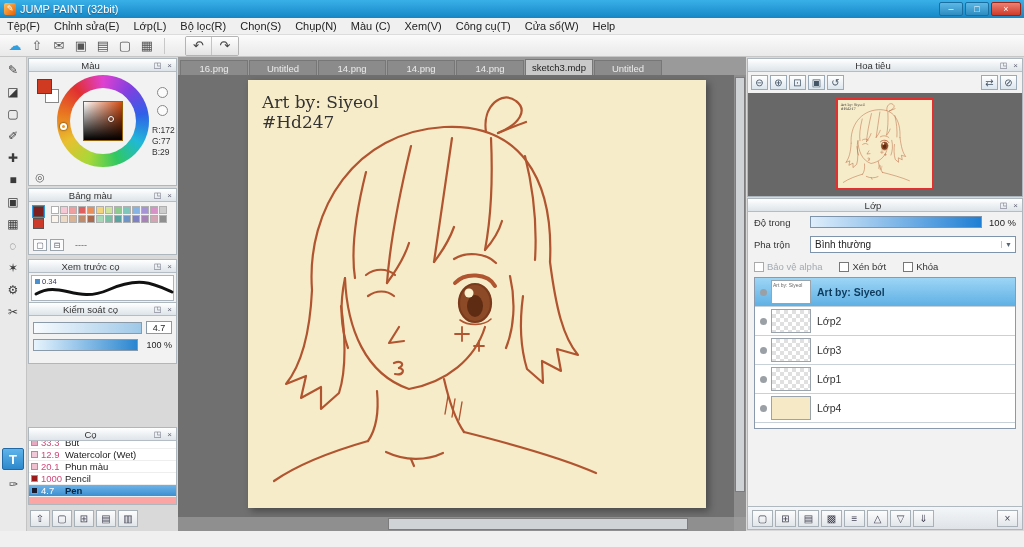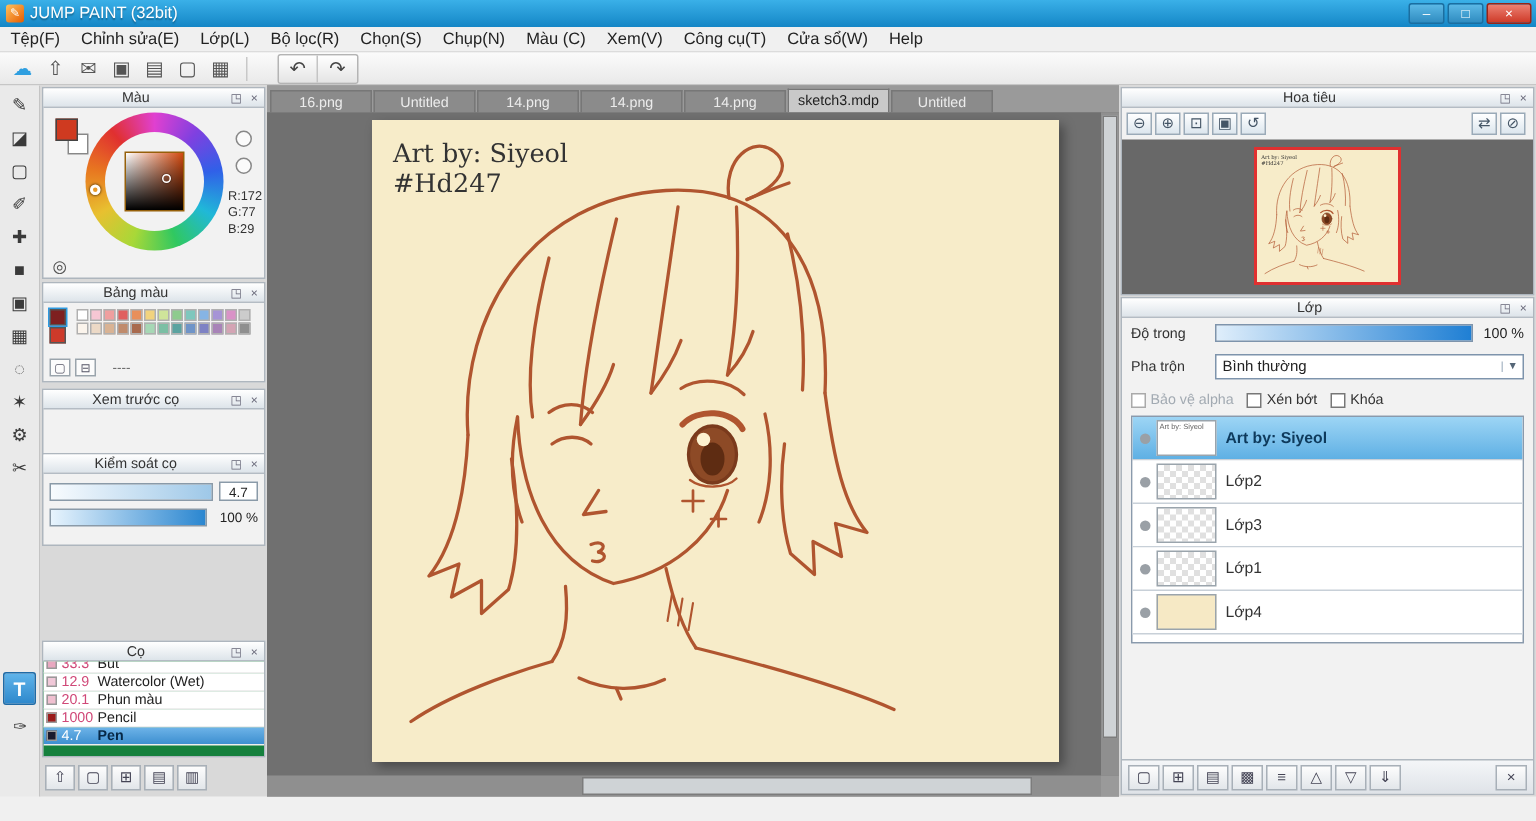--- a/index.html
+++ b/index.html
@@ -98,21 +98,21 @@
   #panel-control { top:245px; height:62px; }
   .ctl-row { display:flex; align-items:center; margin:5px 4px 0 4px; }
   .slider1 { flex:1; height:12px; border:1px solid #8a9aa8; background:linear-gradient(to right,#f8fbfe,#9ec8e8); }
   .slider2 { flex:1; height:12px; border:1px solid #8a9aa8; background:linear-gradient(to right,#e8f4fd,#2a86d0); }
   .val-box { width:26px; height:13px; border:1px solid #8a9aa8; background:#fff; font-size:9px; text-align:center;
     line-height:12px; margin-left:4px; }
   .val-txt { width:30px; font-size:9px; margin-left:4px; text-align:right; }
 
   
   #panel-brushes { top:370px; height:78px; }
-  #brush-list { position:absolute; top:13px; left:0; right:0; bottom:0; background:#15803d; overflow:hidden; }
+  #brush-list { position:absolute; top:13px; left:0; right:0; bottom:0; background:#fca5a5; overflow:hidden; }
   .brush-row { display:flex; align-items:center; height:12px; font-size:9.5px; padding-left:2px; background:#fff;
     border-bottom:1px solid #eee; white-space:nowrap; }
   .brush-row.selected { background:linear-gradient(#6db3e8,#3d8fd0); }
   .brush-chip { width:7px; height:7px; border:1px solid #999; margin-right:3px; flex:none; }
   .brush-size { width:24px; color:#d04878; flex:none; }
   .brush-row.selected .brush-size { color:#fff; }
   .brush-name { color:#222; }
   .brush-row.selected .brush-name { color:#062846; font-weight:bold; }
 
   
@@ -151,21 +151,21 @@
 
   
   #panel-layers { top:141px; height:332px; }
   .lay-row { display:flex; align-items:center; margin:4px 6px 8px 6px; }
   .lay-label { width:56px; font-size:9.5px; color:#333; }
   #opacity-slider { flex:1; height:12px; border:1px solid #7e94ac; background:linear-gradient(to right,#dfeefb,#1f7fd4); }
   #opacity-val { width:34px; font-size:9.5px; text-align:right; }
   #blend-select { flex:1; height:17px; background:#fff; border:1px solid #7e94ac; display:flex; align-items:center; }
   #blend-select .txt { flex:1; padding-left:4px; font-size:10px; color:#222; }
   #blend-select .arr { width:14px; border-left:1px solid #b8c4d0; color:#567; font-size:7px; text-align:center; }
-  #layer-checkboxes { display:flex; align-items:center; margin:5px 6px 0 6px; gap:9px; }
+  #layer-checkboxes { display:flex; align-items:center; margin:5px 6px 0 6px; gap:17px; }
   .cb { display:inline-flex; align-items:center; }
   .cbbox { width:10px; height:10px; border:1px solid #777; background:#fff; margin-right:3px; display:inline-block; }
   .cblabel { font-size:9.5px; color:#333; }
   .cb.disabled .cblabel { color:#a2aab2; }
   .cb.disabled .cbbox { border-color:#aaa; }
   #layer-list { margin:5px 6px 0 6px; border:1px solid #8a9aac; background:#fff; height:152px; overflow:hidden; }
   .layer-row { display:flex; align-items:center; height:29px; border-bottom:1px solid #c8d0d8; background:#fff; }
   .layer-row.selected { background:linear-gradient(#9dd5f5,#5fb0e4); }
   .layer-gutter { width:16px; display:flex; justify-content:center; }
   .dot { width:7px; height:7px; border-radius:50%; background:#9aa0a6; display:block; }
@@ -381,20 +381,29 @@
           <span id="pal-empty">----</span>
         </div>
       </div>
 
       <div class="panel" id="panel-preview">
         <div class="panel-header">
           <span class="ph-title">Xem trước cọ</span>
           <span class="ph-btn">◳</span>
           <span class="ph-btn">×</span>
         </div>
+        <div id="preview-box">
+          <span id="preview-scale">
+              <i></i>
+              <span>0.34</span>
+            </span>
+          <svg width="144" height="24" viewBox="0 0 144 24">
+            <path d="M4,18 C28,4 44,28 76,14 S122,8 140,16" stroke="#111" stroke-width="3" fill="none" stroke-linecap="round"></path>
+          </svg>
+        </div>
       </div>
 
       <div class="panel" id="panel-control">
         <div class="panel-header">
           <span class="ph-title">Kiểm soát cọ</span>
           <span class="ph-btn">◳</span>
           <span class="ph-btn">×</span>
         </div>
         <div class="ctl-row">
           <span class="slider1"></span>

